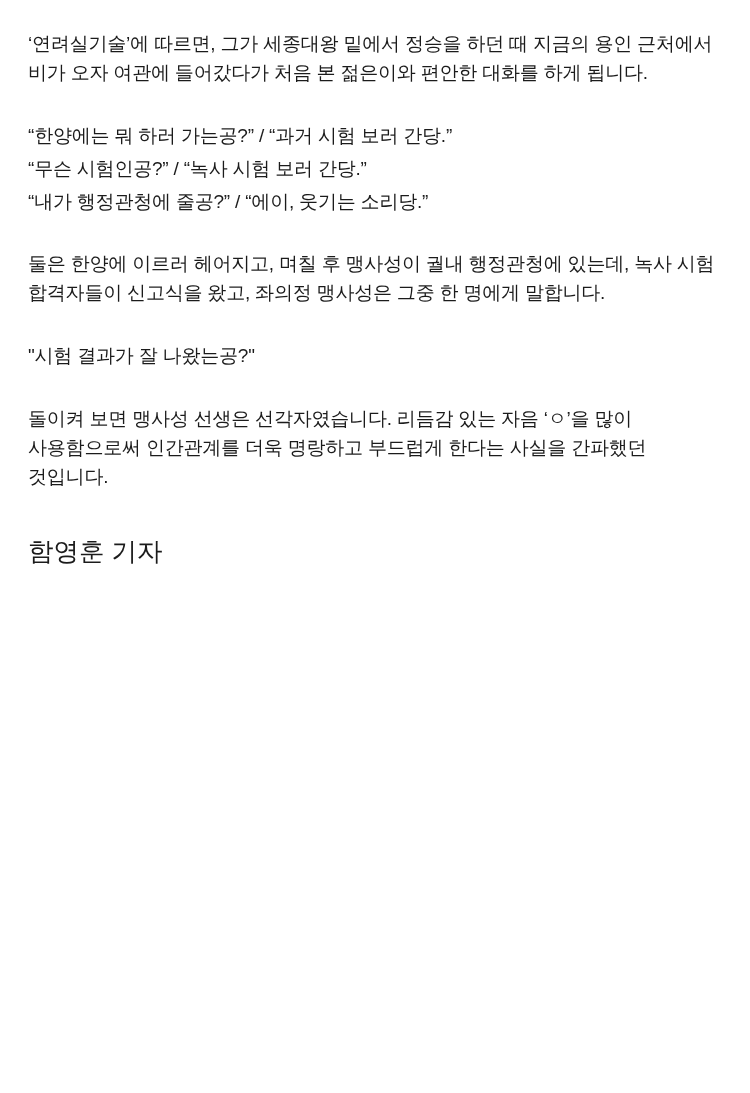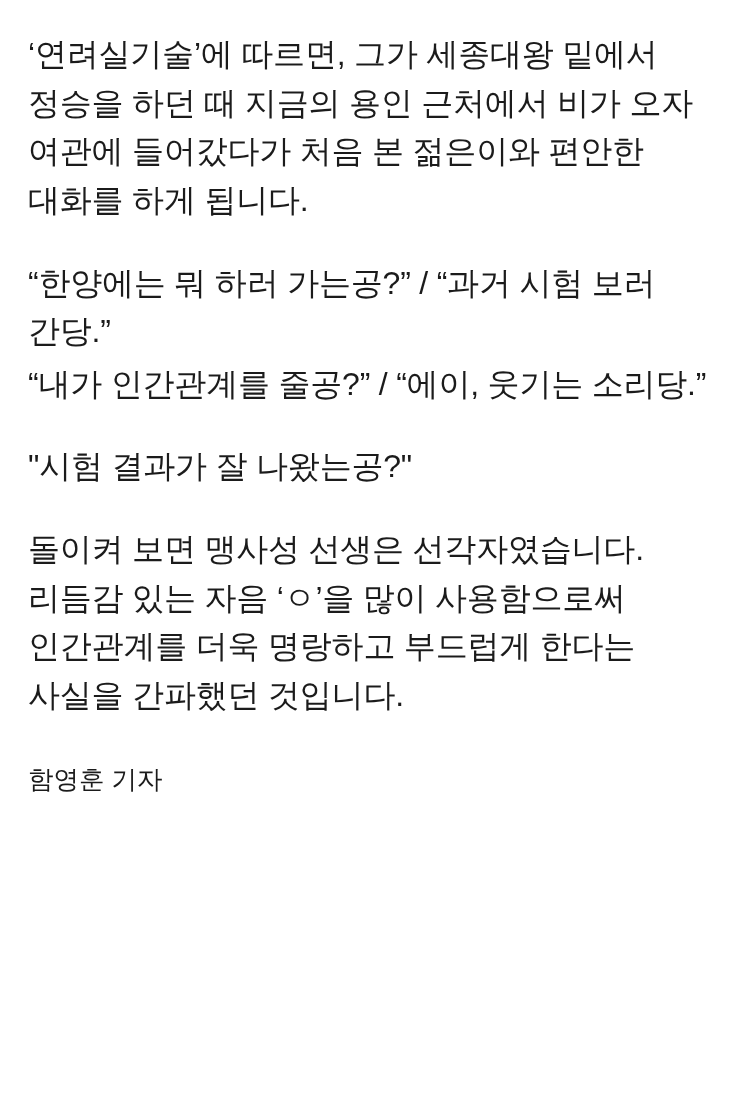--- a/index.html
+++ b/index.html
@@ -16,21 +16,21 @@
   }
   .page {
     width: 750px;
     min-height: 1093px;
     box-sizing: border-box;
     padding: 30px 28px 18px 28px;
     background: #ffffff;
     position: relative;
   }
   .article-body {
-    font-size: 32px;
+    font-size: 19px;
     line-height: 1.52;
     letter-spacing: -0.2px;
     color: #1b1b1b;
     word-break: keep-all;
   }
   .para {
     margin: 0 0 34px 0;
     white-space: pre-wrap;
   }
   .para:last-of-type {
@@ -57,23 +57,25 @@
 <body>
 
 <div class="page">
   <div class="article-body">
 
     <p class="para">‘연려실기술’에 따르면, 그가 세종대왕 밑에서 정승을 하던 때 지금의 용인 근처에서 비가 오자 여관에 들어갔다가 처음 본 젊은이와 편안한 대화를 하게 됩니다.</p>
 
 
     <div class="dialogue-block">
       <p class="dialogue-line">“한양에는 뭐 하러 가는공?” / “과거 시험 보러 간당.”</p>
-      <p class="dialogue-line">“내가 인간관계를 줄공?” / “에이, 웃기는 소리당.”</p>
+      <p class="dialogue-line">“무슨 시험인공?” / “녹사 시험 보러 간당.”</p>
+      <p class="dialogue-line">“내가 행정관청에 줄공?” / “에이, 웃기는 소리당.”</p>
     </div>
 
+    <p class="para">둘은 한양에 이르러 헤어지고, 며칠 후 맹사성이 궐내 행정관청에 있는데, 녹사 시험 합격자들이 신고식을 왔고, 좌의정 맹사성은 그중 한 명에게 말합니다.</p>
 
     <p class="para">"시험 결과가 잘 나왔는공?"</p>
 
 
     <p class="para">돌이켜 보면 맹사성 선생은 선각자였습니다. 리듬감 있는 자음 ‘ㅇ’을 많이 사용함으로써 인간관계를 더욱 명랑하고 부드럽게 한다는 사실을 간파했던 것입니다.</p>
 
   </div>
 
   <div class="byline">함영훈 기자</div>
 

